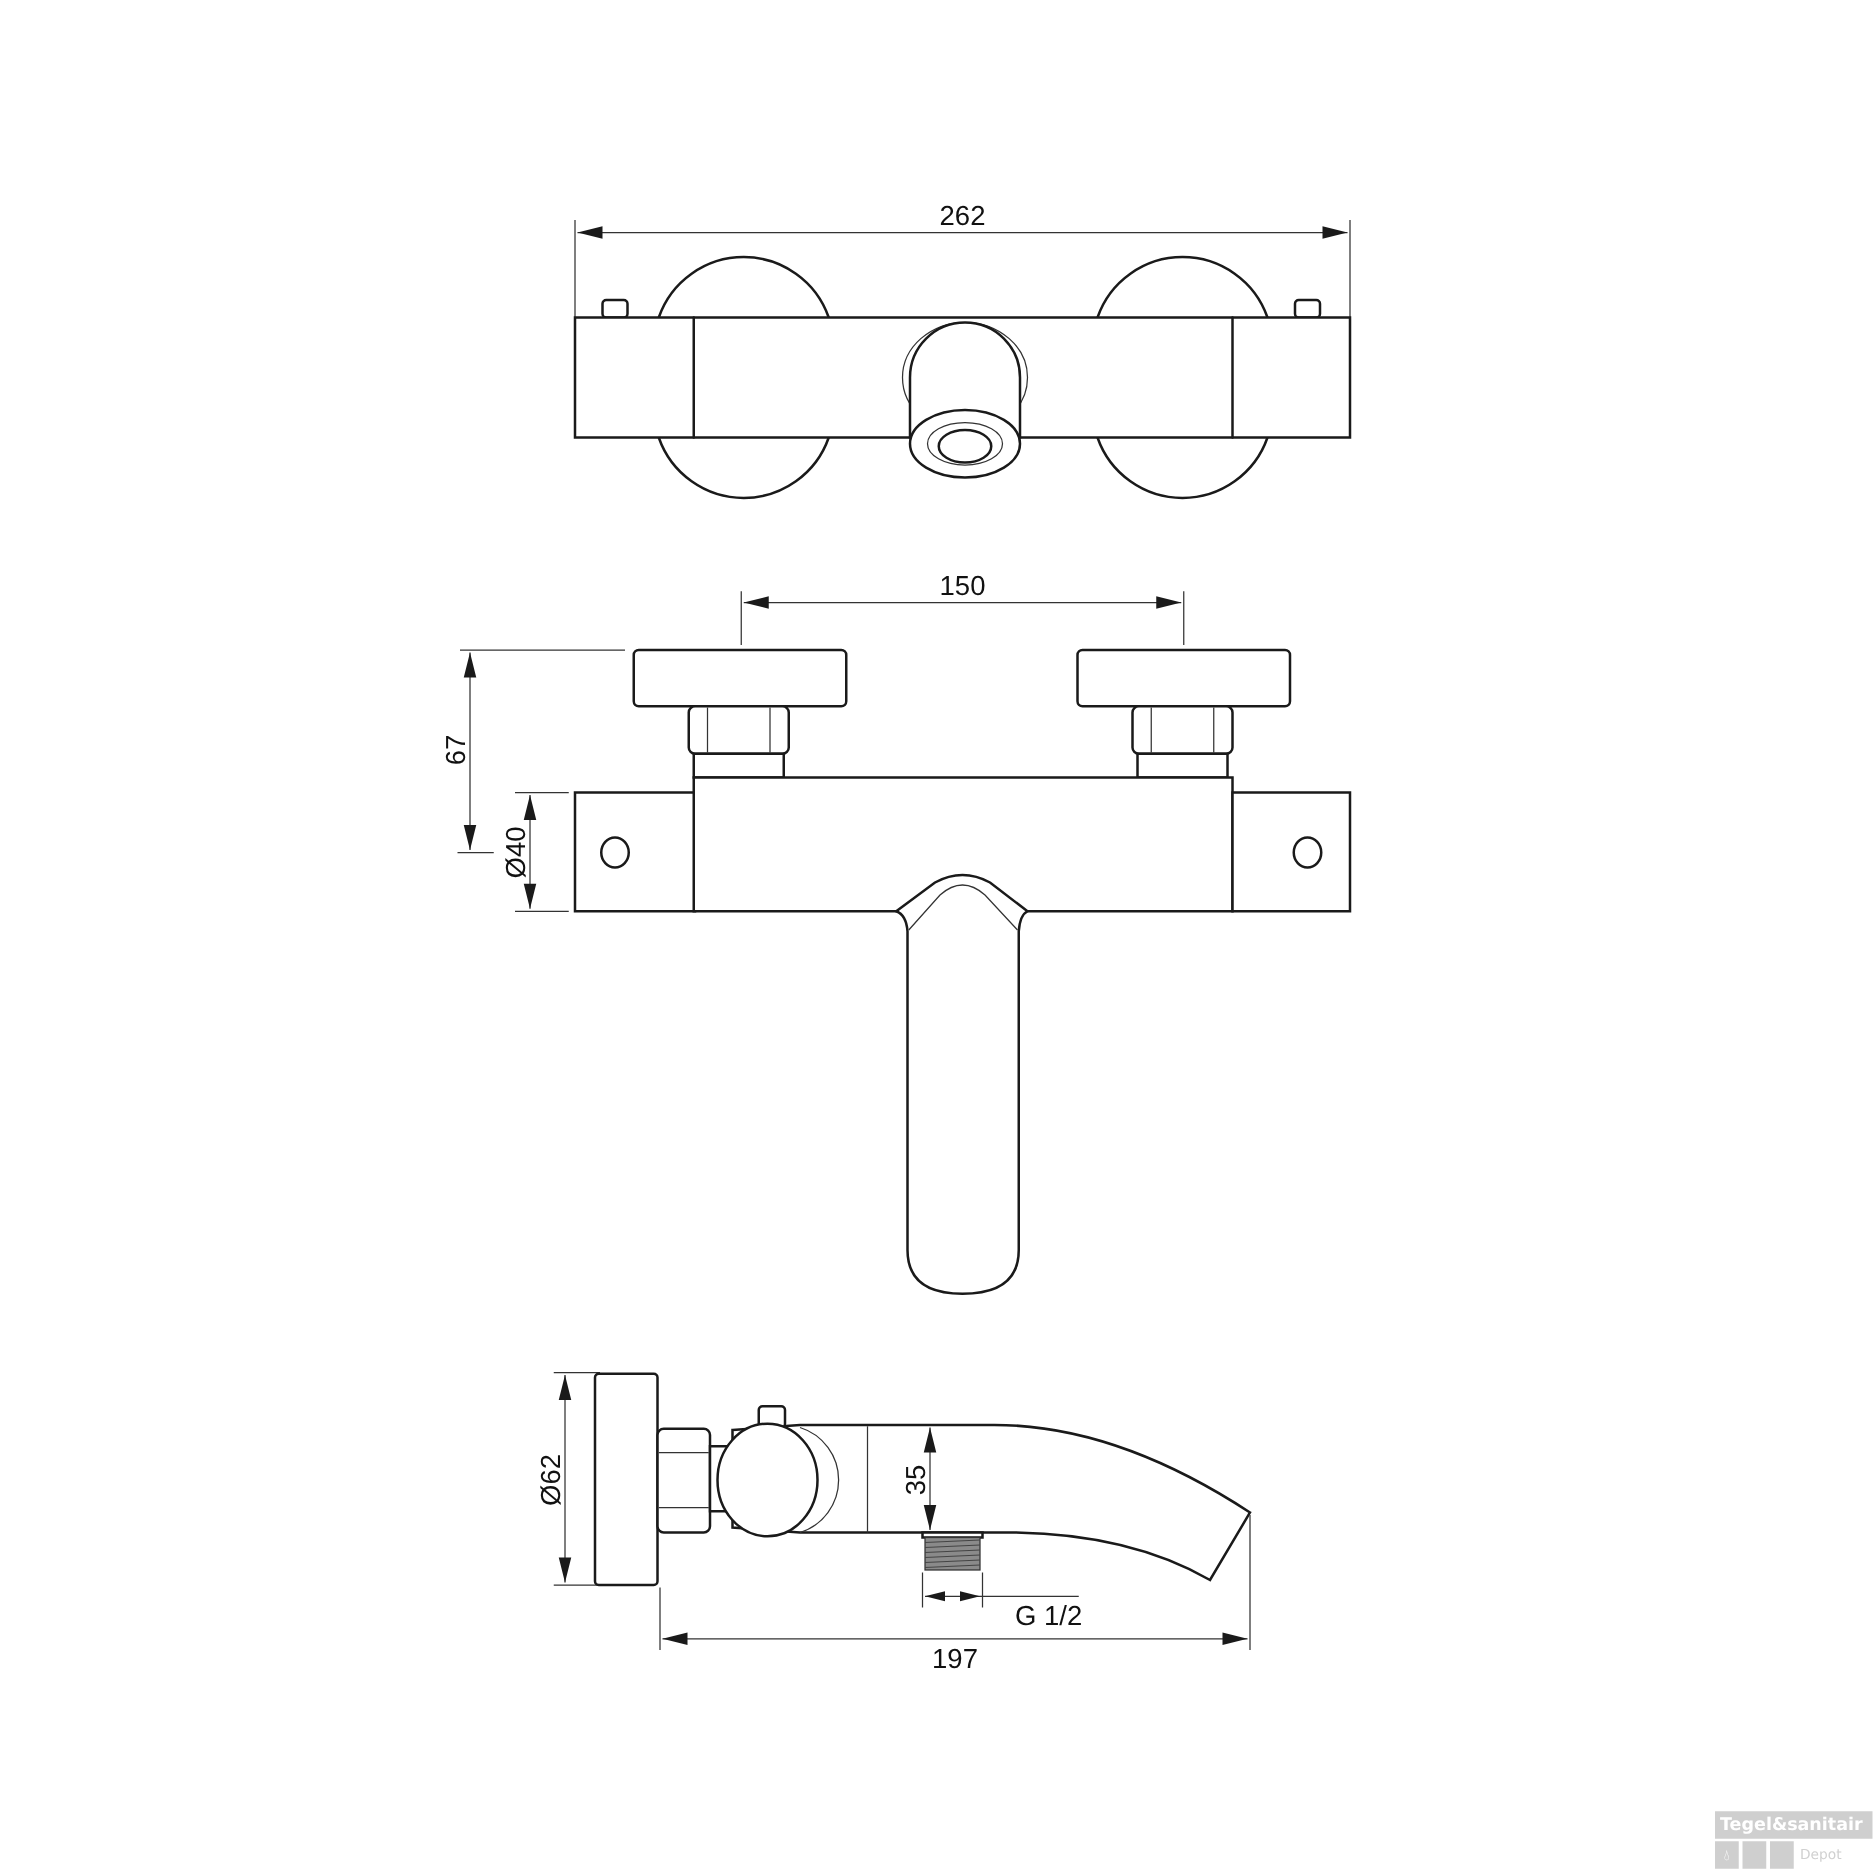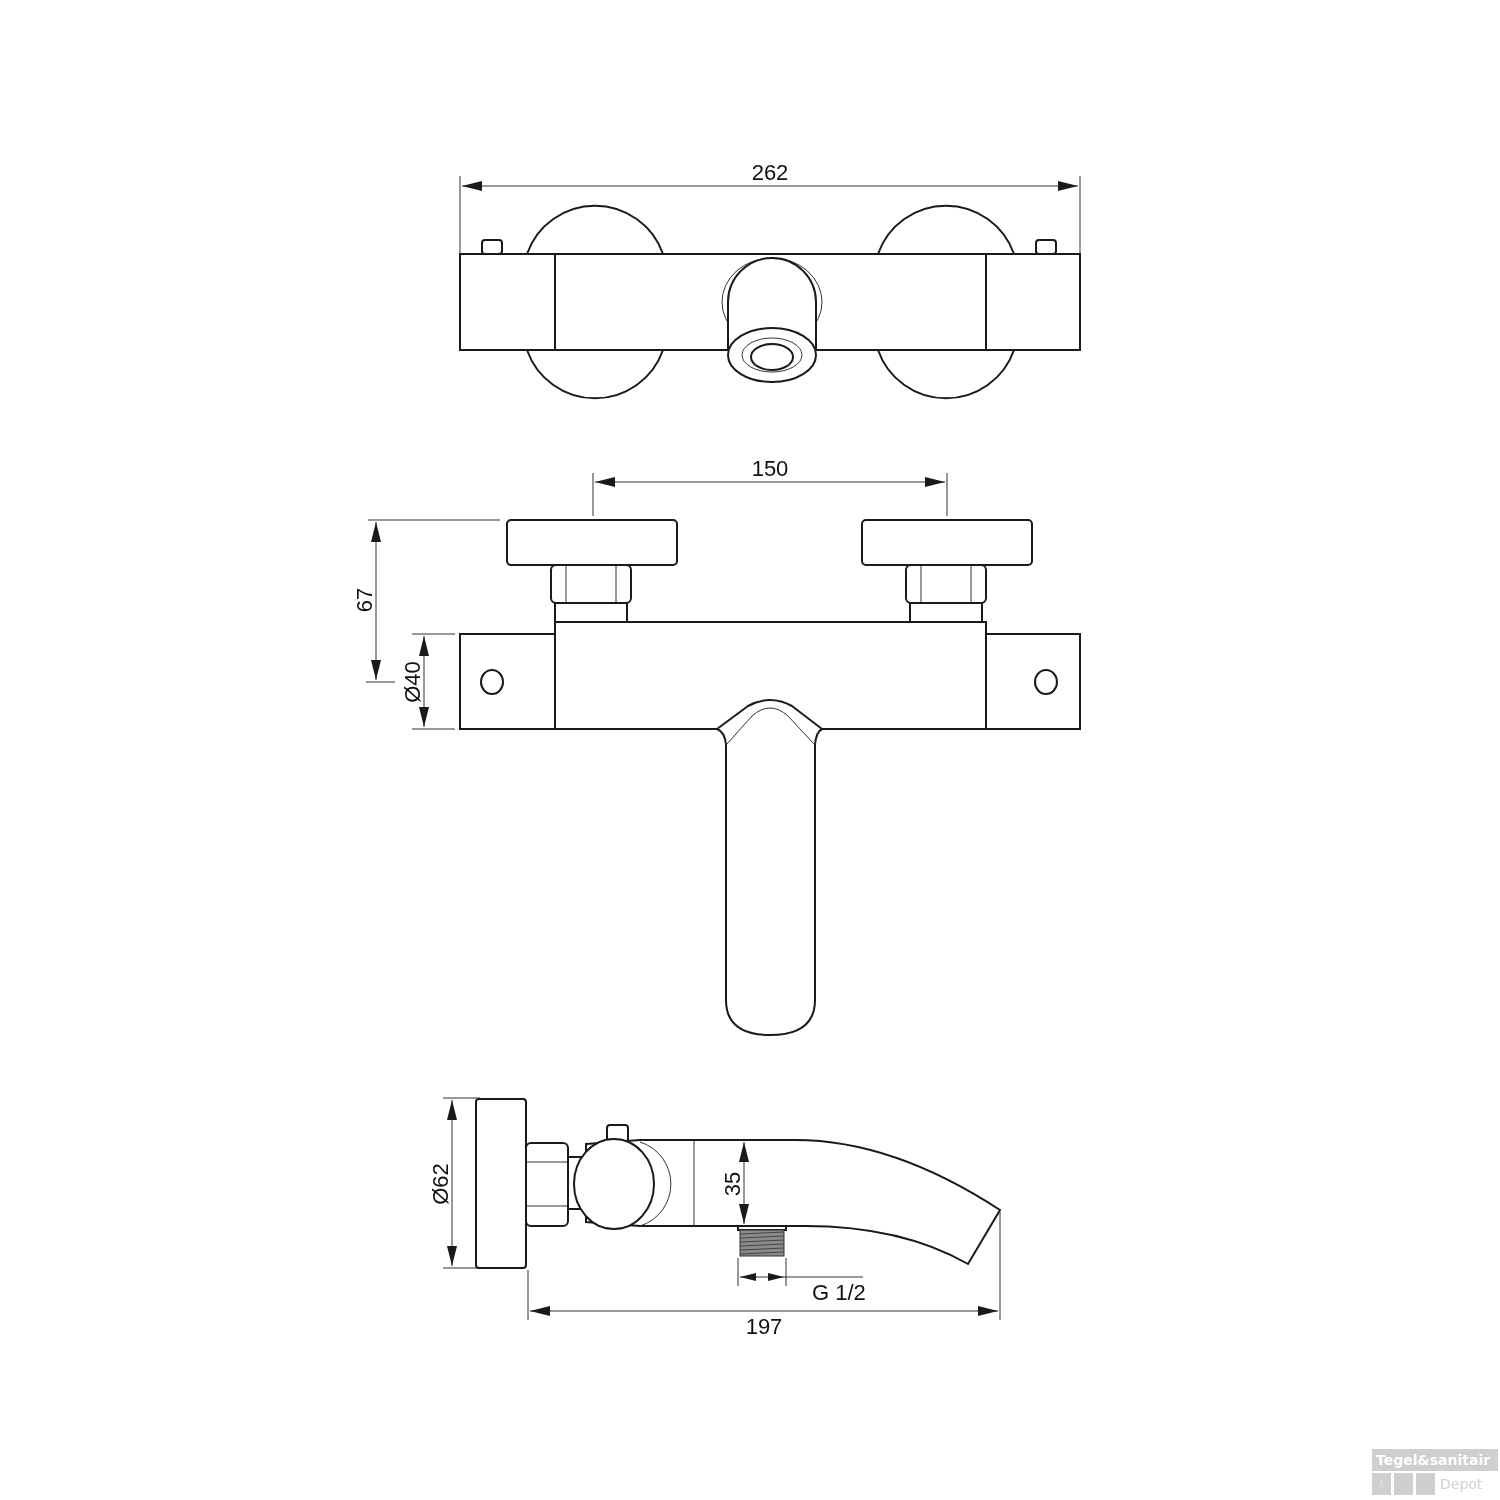--- a/index.html
+++ b/index.html
@@ -7,21 +7,21 @@
     svg.drawing { position: absolute; left: 0; top: 0; }
     .ln { fill: none; stroke: #1a1a1a; stroke-width: 2; stroke-linejoin: round; stroke-linecap: round; }
     .thin { fill: none; stroke: #333; stroke-width: 1; }
     .fillw { fill: #ffffff; stroke: #1a1a1a; stroke-width: 2; }
     .dimtxt { font-family: "Liberation Sans", sans-serif; font-size: 22px; fill: #111; }
     .arrow { fill: #1a1a1a; stroke: none; }
     .logo { position: absolute; left: 1372px; top: 1449px; width: 126px; font-family: "DejaVu Sans", sans-serif; }
     .logo-top { background: #cfcfcf; color: #ffffff; font-weight: bold; font-size: 14px; padding: 1px 4px; height: 20px; line-height: 20px; }
     .logo-bottom { display: flex; gap: 3px; margin-top: 2px; height: 22px; }
     .logo-sq { width: 19px; height: 22px; background: #cfcfcf; display: flex; align-items: center; justify-content: center; color: #fff; font-size: 12px; }
-    .logo-word { color: #d0d0d0; font-size: 14px; line-height: 22px; margin-left: 2px; }
+    .logo-word { color: #d0d0d0; font-size: 11px; line-height: 22px; margin-left: 2px; }
   </style>
 </head>
 <body>
 
 <svg class="drawing" width="1500" height="1500" viewBox="0 0 1500 1500" xmlns="http://www.w3.org/2000/svg">
 
   <g>
 
     <line class="thin" x1="460" y1="176" x2="460" y2="310"></line>
     <line class="thin" x1="1080" y1="176" x2="1080" y2="310"></line>

